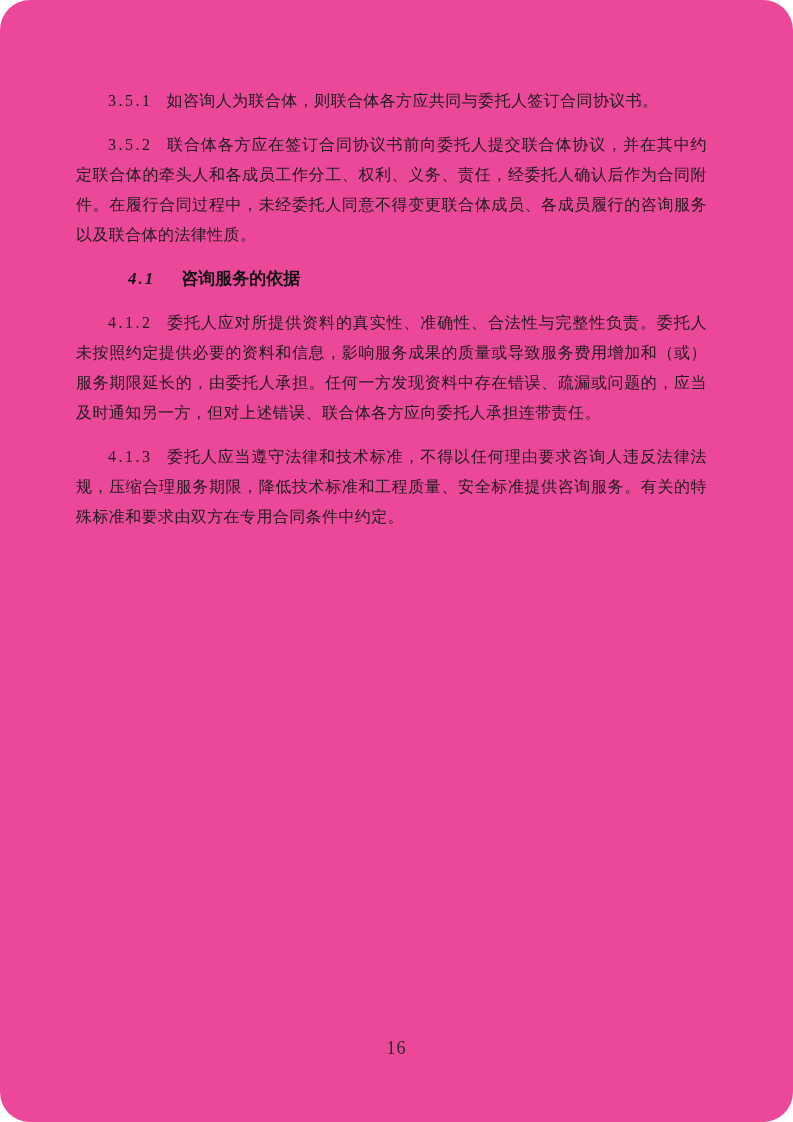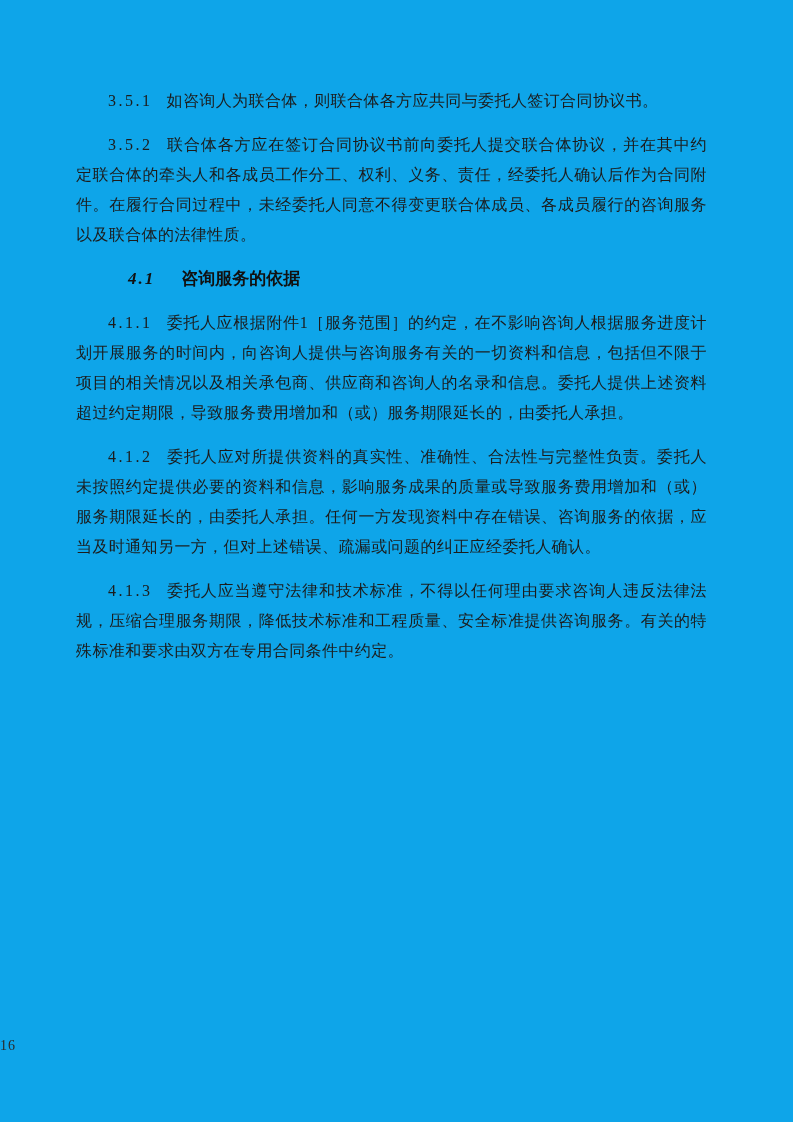--- a/index.html
+++ b/index.html
@@ -4,24 +4,25 @@
 <style>
   html, body {
     margin: 0;
     padding: 0;
     background: #ffffff;
   }
   .page {
     position: relative;
     width: 793px;
     height: 1122px;
-    background: #0ea5e9;
+    background: #ec4899;
     font-family: "Liberation Serif", "DejaVu Serif", serif;
     color: #1c1c1c;
     overflow: hidden;
+    border-radius: 30px;
   }
   .doc {
     position: absolute;
     left: 76px;
     right: 86px;
     top: 86px;
   }
   .para {
     margin: 14px 0 0 0;
     font-size: 16px;
@@ -62,44 +63,44 @@
   .sub-num {
     margin-right: 26px;
     letter-spacing: 2px;
     font-style: italic;
   }
   .page-footer {
     position: absolute;
     top: 1038px;
     left: 0;
     right: 0;
-    font-size: 14px;
+    text-align: center;
+    font-size: 18px;
     letter-spacing: 1px;
     color: #2a2a2a;
   }
 </style>
 </head>
 <body>
 
 <div class="page">
   <main class="doc">
 
     <p class="para first"><span class="clause-num">3.5.1</span><span class="clause-text">如咨询人为联合体，则联合体各方应共同与委托人签订合同协议书。</span></p>
 
     <p class="para"><span class="clause-num">3.5.2</span><span class="clause-text">联合体各方应在签订合同协议书前向委托人提交联合体协议，并在其中约定联合体的牵头人和各成员工作分工、权利、义务、责任，经委托人确认后作为合同附件。在履行合同过程中，未经委托人同意不得变更联合体成员、各成员履行的咨询服务以及联合体的法律性质。</span></p>
 
 
 
 
 
     <h2 class="sub-heading"><span class="sub-num">4.1</span><span class="sub-title">咨询服务的依据</span></h2>
 
-    <p class="para"><span class="clause-num">4.1.1</span><span class="clause-text">委托人应根据附件1［服务范围］的约定，在不影响咨询人根据服务进度计划开展服务的时间内，向咨询人提供与咨询服务有关的一切资料和信息，包括但不限于项目的相关情况以及相关承包商、供应商和咨询人的名录和信息。委托人提供上述资料超过约定期限，导致服务费用增加和（或）服务期限延长的，由委托人承担。</span></p>
 
-    <p class="para"><span class="clause-num">4.1.2</span><span class="clause-text">委托人应对所提供资料的真实性、准确性、合法性与完整性负责。委托人未按照约定提供必要的资料和信息，影响服务成果的质量或导致服务费用增加和（或）服务期限延长的，由委托人承担。任何一方发现资料中存在错误、咨询服务的依据，应当及时通知另一方，但对上述错误、疏漏或问题的纠正应经委托人确认。</span></p>
+    <p class="para"><span class="clause-num">4.1.2</span><span class="clause-text">委托人应对所提供资料的真实性、准确性、合法性与完整性负责。委托人未按照约定提供必要的资料和信息，影响服务成果的质量或导致服务费用增加和（或）服务期限延长的，由委托人承担。任何一方发现资料中存在错误、疏漏或问题的，应当及时通知另一方，但对上述错误、联合体各方应向委托人承担连带责任。</span></p>
 
     <p class="para"><span class="clause-num">4.1.3</span><span class="clause-text">委托人应当遵守法律和技术标准，不得以任何理由要求咨询人违反法律法规，压缩合理服务期限，降低技术标准和工程质量、安全标准提供咨询服务。有关的特殊标准和要求由双方在专用合同条件中约定。</span></p>
 
 
   </main>
 
   <footer class="page-footer">16</footer>
 </div>
 
 </body></html>

